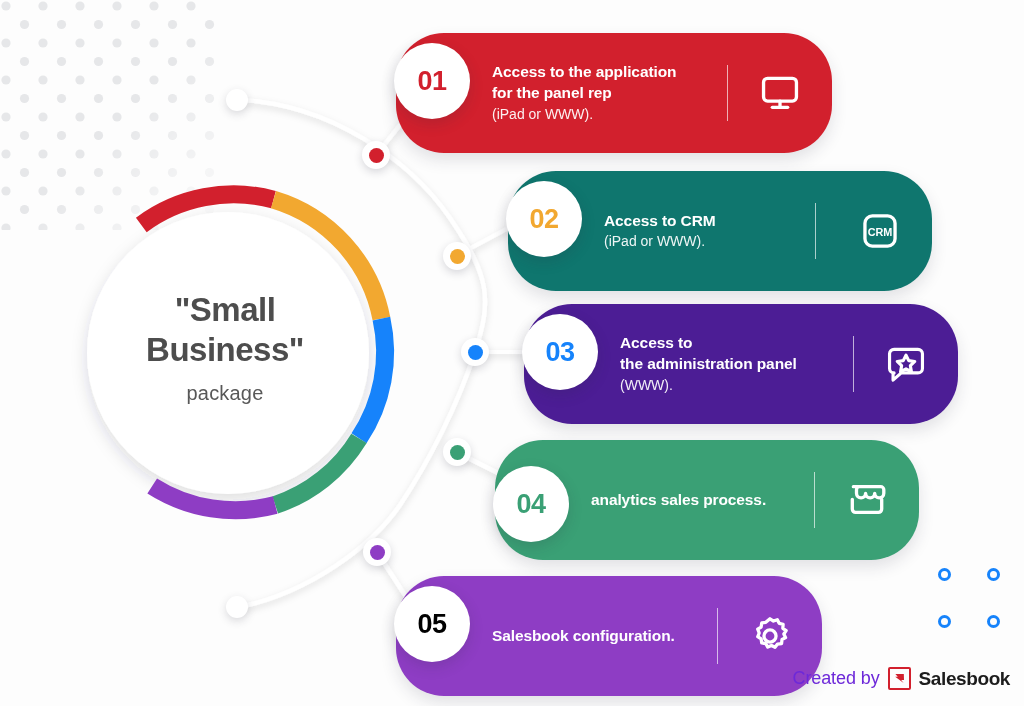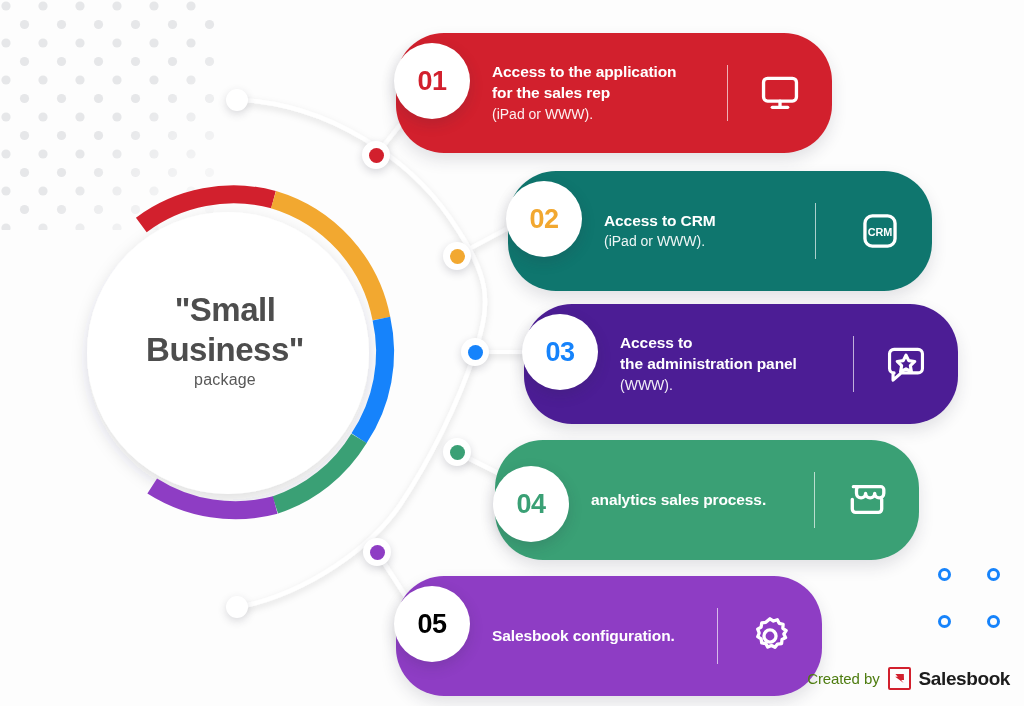--- a/index.html
+++ b/index.html
@@ -30,23 +30,24 @@
     color: #4a4a4a;
   }
   .center-title {
     font-size: 33px;
     font-weight: 700;
     line-height: 1.22;
     letter-spacing: -0.5px;
     color: #4d4d4d;
   }
   .center-sub {
-    font-size: 16px;
+    font-size: 20px;
     font-weight: 400;
     color: #585858;
+    margin-top: 11px;
     letter-spacing: 0.2px;
   }
 
   
   .row { position: absolute; height: 96px; }
   .pill {
     position: absolute;
     left: 0; top: 0;
     height: 120px;
     border-radius: 48px;
@@ -137,21 +138,21 @@
   }
 
   
   #footer {
     position: absolute;
     right: 14px; bottom: 16px;
     display: flex;
     align-items: center;
     gap: 8px;
   }
-  .created-by { font-size: 15px; color: #4d7c0f; letter-spacing: -0.1px; }
+  .created-by { font-size: 18px; color: #6d28d9; letter-spacing: -0.1px; }
   .logo-mark {
     width: 23px; height: 23px;
     border: 2px solid #d2202d;
     border-radius: 2px;
     display: flex; align-items: center; justify-content: center;
   }
   .logo-word {
     font-size: 19px;
     font-weight: 700;
     color: #1c1c1c;
@@ -246,21 +247,21 @@
       <i style="background:#3aa075"></i>
     </div>
   <div class="node" style="left:363px; top:538px;">
       <i style="background:#8e3dc4"></i>
     </div>
 
   <div class="row" style="left:396px; top:33px; width:436px;">
     <div class="pill" style="width:436px; background:#d2202d;">
       <div class="pill-text">
         <div class="pill-title">Access to the application</div>
-        <div class="pill-title">for the sales rep</div>
+        <div class="pill-title">for the panel rep</div>
         <div class="pill-sub">(iPad or WWW).</div>
       </div>
       <div class="divider"></div>
       <div class="icon-box">
         <svg width="42" height="42" viewBox="0 0 24 24" fill="none" stroke="#ffffff" stroke-width="1.9" stroke-linecap="round" stroke-linejoin="round">
           <rect x="2.6" y="3.6" width="18.8" height="13" rx="2.3"></rect>
           <line x1="12" y1="16.6" x2="12" y2="20"></line>
           <line x1="7.6" y1="20.2" x2="16.4" y2="20.2"></line>
         </svg>
       </div>

